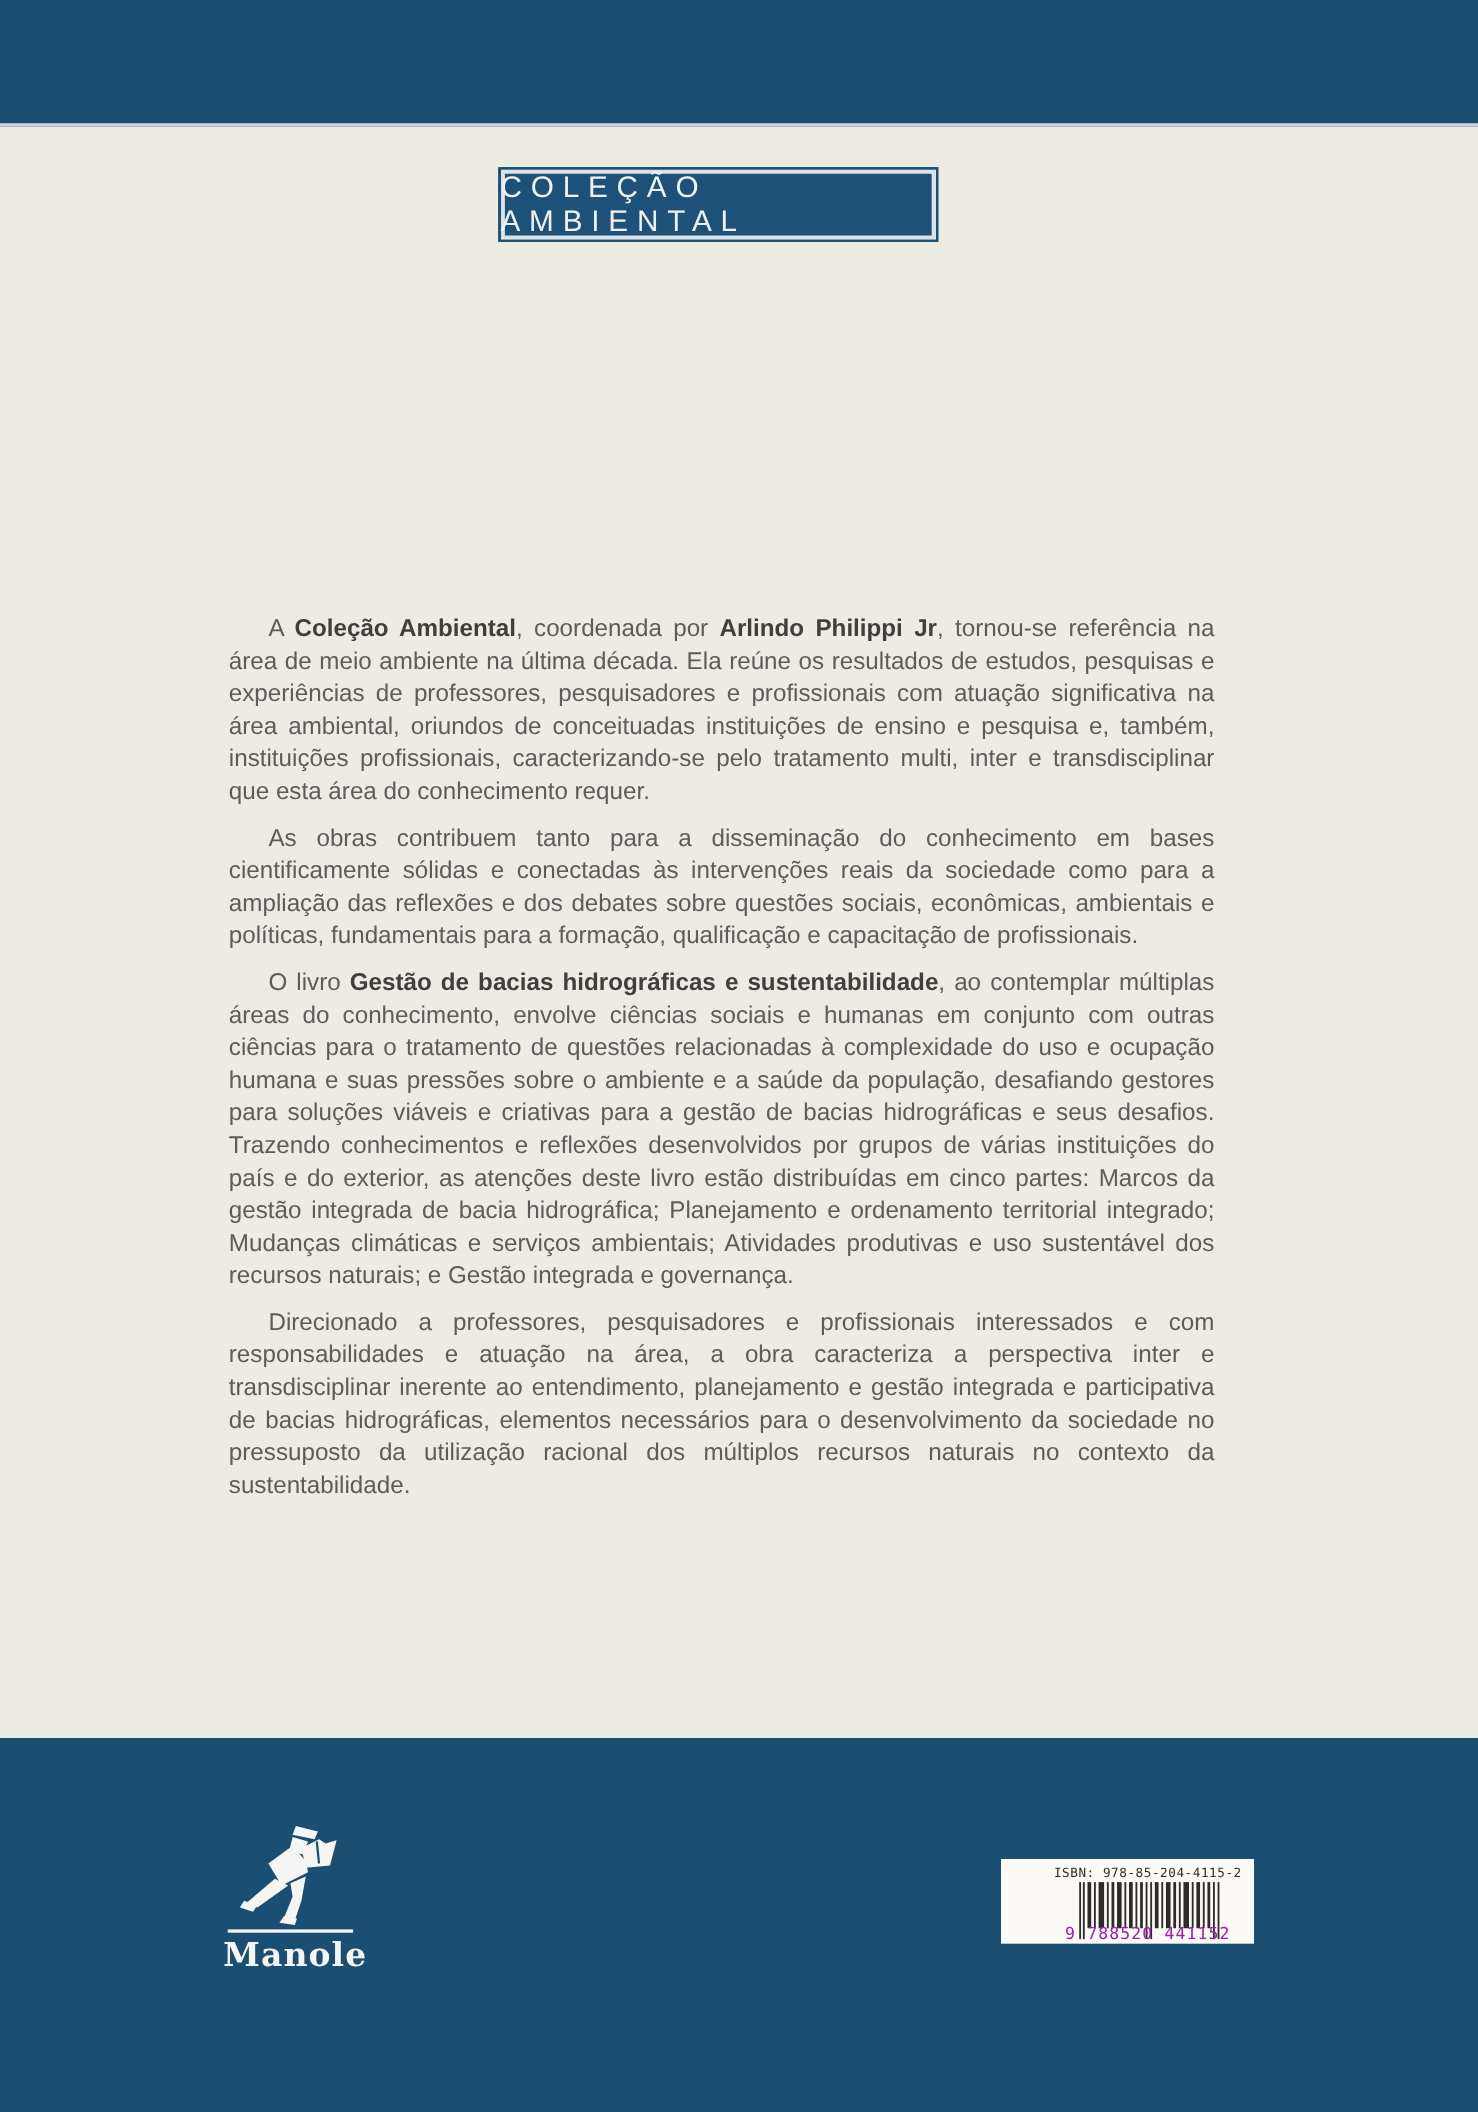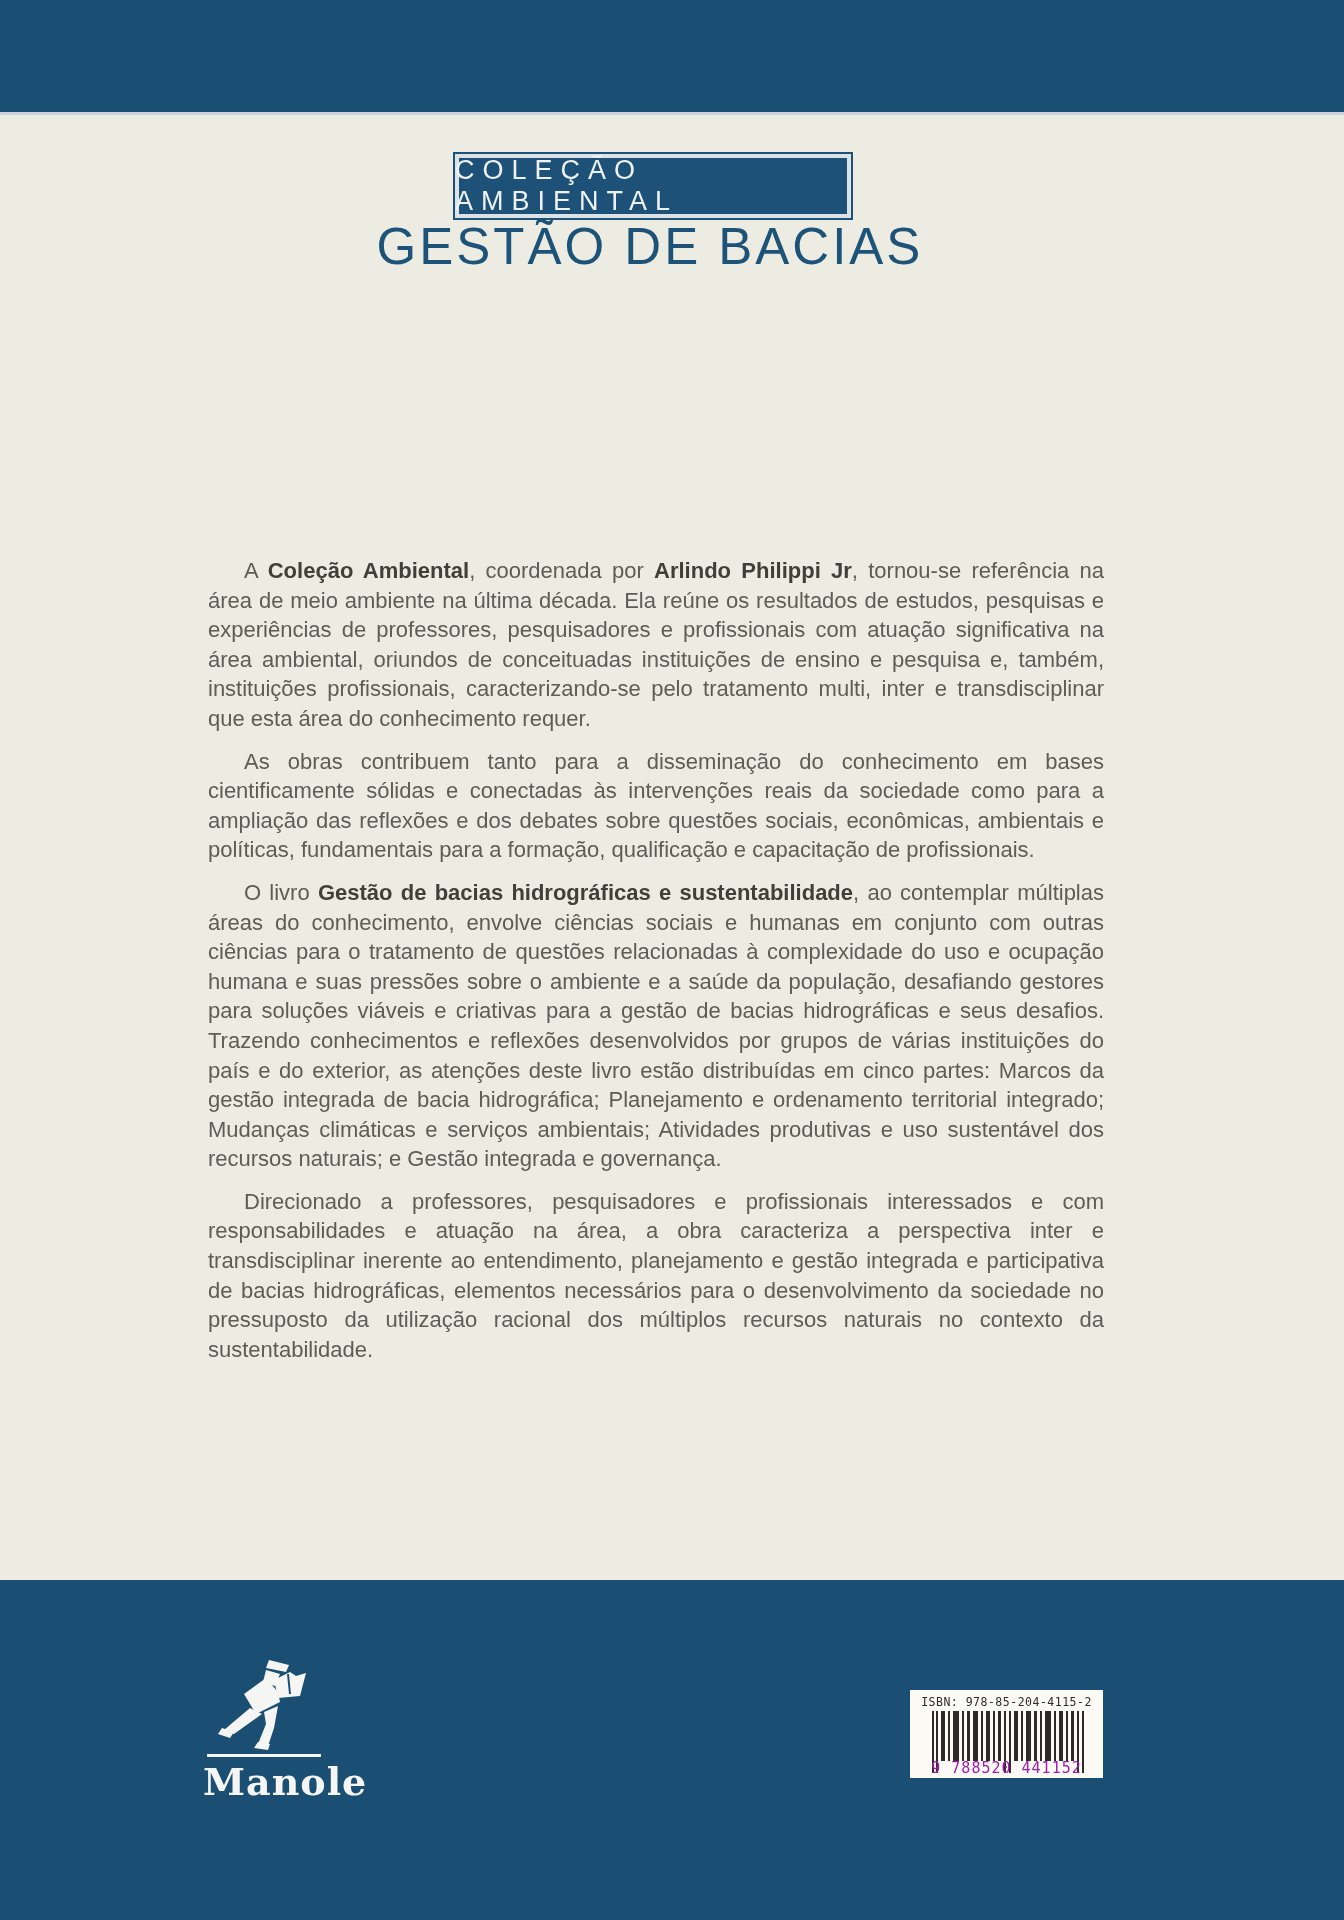--- a/index.html
+++ b/index.html
@@ -45,26 +45,26 @@
   
   .publisher{
     position:absolute;left:203px;top:1658px;width:122px;text-align:center;
   }
   .publisher svg{display:block;margin:0 auto;}
   .publisher .rule{
     width:114px;height:0;border-top:3px solid #f5f6f4;margin:4px auto 6px auto;
   }
   .publisher .pub-name{
     color:#f5f6f4;font-family:"DejaVu Serif","Liberation Serif",serif;
-    font-weight:bold;font-size:38px;letter-spacing:1px;line-height:1;
+    font-weight:bold;font-size:30px;letter-spacing:1px;line-height:1;
   }
   
   .barcode-box{
-    position:absolute;left:910px;top:1690px;width:193px;height:88px;
-    background:#fbfaf5;display:flex;flex-direction:column;align-items:center;
+    position:absolute;left:910px;top:1690px;width:193px;height:77px;
+    background:#fbfaf5;display:flex;flex-direction:column;align-items:center;padding-left:37px;
   }
   .isbn-label{
     margin-top:5px;
     font-family:"DejaVu Sans Mono","Liberation Mono",monospace;
     font-size:11.5px;letter-spacing:0.5px;color:#2d2c2a;white-space:nowrap;
   }
   .bars{display:block;margin-top:2px;}
   .ean-digits{
     margin-top:-14px;
     font-family:"DejaVu Sans Mono","Liberation Mono",monospace;
@@ -76,21 +76,20 @@
 
 <div class="cover">
 
   <div class="band-top"></div>
 
   <div class="series-badge">
     <span>COLEÇÃO AMBIENTAL</span>
   </div>
 
   <div class="book-title">
-    <div>GESTÃO DE BACIAS</div>
   </div>
 
   <div class="back-text">
       <p><span>A </span><b>Coleção Ambiental</b><span>, coordenada por </span><b>Arlindo Philippi Jr</b><span>, tornou-se referência na área de meio ambiente na última década. Ela reúne os resultados de estudos, pesquisas e experiências de professores, pesquisadores e profissionais com atuação significativa na área ambiental, oriundos de conceituadas instituições de ensino e pesquisa e, também, instituições profissionais, caracterizando-se pelo tratamento multi, inter e transdisciplinar que esta área do conhecimento requer.</span></p>
       <p><span>As obras contribuem tanto para a disseminação do conhecimento em bases cientificamente sólidas e conectadas às intervenções reais da sociedade como para a ampliação das reflexões e dos debates sobre questões sociais, econômicas, ambientais e políticas, fundamentais para a formação, qualificação e capacitação de profissionais.</span></p>
       <p><span>O livro </span><b>Gestão de bacias hidrográficas e sustentabilidade</b><span>, ao contemplar múltiplas áreas do conhecimento, envolve ciências sociais e humanas em conjunto com outras ciências para o tratamento de questões relacionadas à complexidade do uso e ocupação humana e suas pressões sobre o ambiente e a saúde da população, desafiando gestores para soluções viáveis e criativas para a gestão de bacias hidrográficas e seus desafios. Trazendo conhecimentos e reflexões desenvolvidos por grupos de várias instituições do país e do exterior, as atenções deste livro estão distribuídas em cinco partes: Marcos da gestão integrada de bacia hidrográfica; Planejamento e ordenamento territorial integrado; Mudanças climáticas e serviços ambientais; Atividades produtivas e uso sustentável dos recursos naturais; e Gestão integrada e governança.</span></p>
       <p><span>Direcionado a professores, pesquisadores e profissionais interessados e com responsabilidades e atuação na área, a obra caracteriza a perspectiva inter e transdisciplinar inerente ao entendimento, planejamento e gestão integrada e participativa de bacias hidrográficas, elementos necessários para o desenvolvimento da sociedade no pressuposto da utilização racional dos múltiplos recursos naturais no contexto da sustentabilidade.</span></p>
     </div>
 
   <div class="band-bottom"></div>

